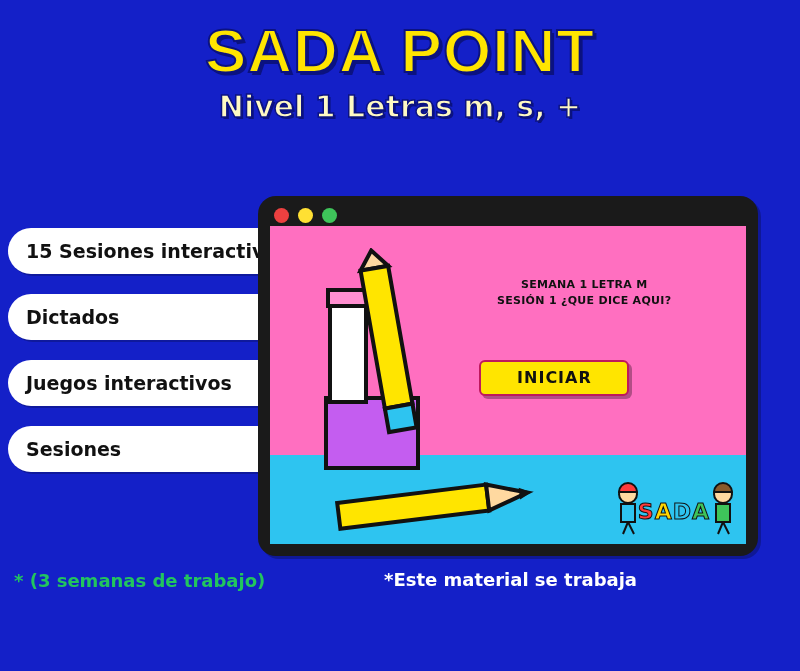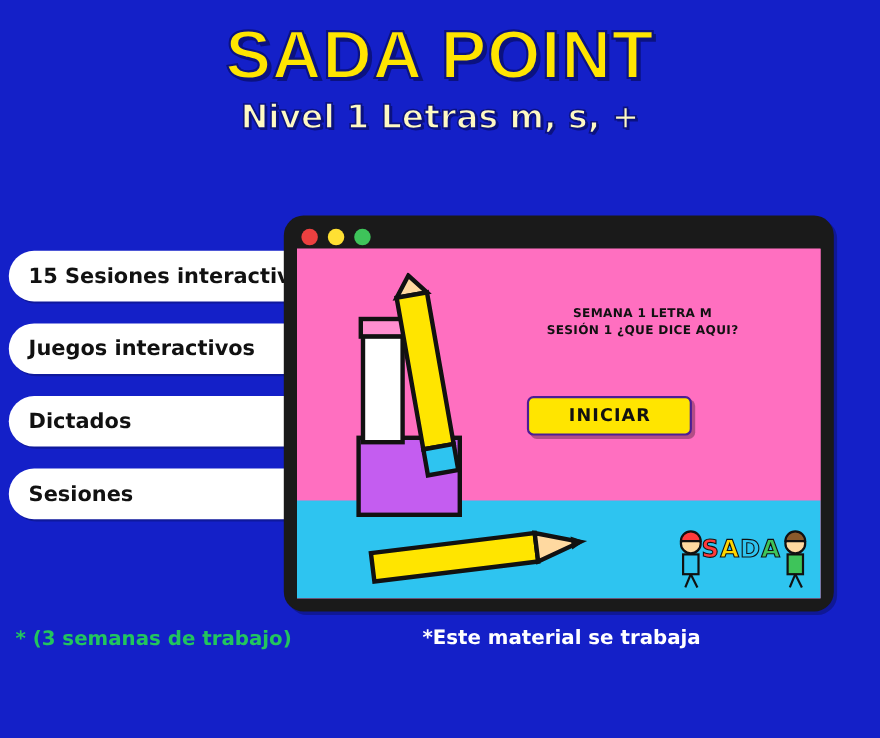--- a/index.html
+++ b/index.html
@@ -157,40 +157,40 @@
     line-height: 1.45;
     letter-spacing: 0.3px;
   }
   .start-btn {
     position: absolute;
     left: 44%;
     top: 42%;
     width: 150px;
     height: 36px;
     background: #ffe500;
-    border: 2px solid #4c1d95;
+    border: 2px solid #be185d;
     border-radius: 6px;
     display: flex;
     align-items: center;
     justify-content: center;
     font-family: "DejaVu Sans", sans-serif;
     font-weight: bold;
     font-size: 16px;
     color: #111111;
     letter-spacing: 1px;
     box-shadow: 3px 3px 0 rgba(0,0,0,0.3);
     cursor: pointer;
   }
 
   
   .prop { position: absolute; }
   .sada-logo {
     position: absolute;
     right: 36px;
-    bottom: 32px;
+    bottom: 20px;
     font-family: "DejaVu Sans", sans-serif;
     font-weight: bold;
     font-size: 22px;
     letter-spacing: 1px;
     margin-left: 47px;
     -webkit-text-stroke: 1px #111;
   }
   .sada-logo span:nth-child(1){color:#ff3b3b;}
   .sada-logo span:nth-child(2){color:#ffd500;}
   .sada-logo span:nth-child(3){color:#2ec4f0;}
@@ -210,30 +210,30 @@
     <span class="feature-label">15  Sesiones interactivas</span>
     <span class="check">
       <svg width="18" height="18" viewBox="0 0 18 18">
           <path d="M4 9.5 L7.5 13 L14 5.5" stroke="#ffffff" stroke-width="2.6" fill="none" stroke-linecap="round" stroke-linejoin="round"></path>
         </svg>
     </span>
   </div>
 
 
   <div class="feature">
-    <span class="feature-label">Juegos interactivos</span>
+    <span class="feature-label">Dictados</span>
     <span class="check">
       <svg width="18" height="18" viewBox="0 0 18 18">
           <path d="M4 9.5 L7.5 13 L14 5.5" stroke="#ffffff" stroke-width="2.6" fill="none" stroke-linecap="round" stroke-linejoin="round"></path>
         </svg>
     </span>
   </div>
 
   <div class="feature">
-    <span class="feature-label">Dictados</span>
+    <span class="feature-label">Juegos interactivos</span>
     <span class="check">
       <svg width="18" height="18" viewBox="0 0 18 18">
           <path d="M4 9.5 L7.5 13 L14 5.5" stroke="#ffffff" stroke-width="2.6" fill="none" stroke-linecap="round" stroke-linejoin="round"></path>
         </svg>
     </span>
   </div>
 
   <div class="feature">
     <span class="feature-label">Sesiones</span>
     <span class="check">

